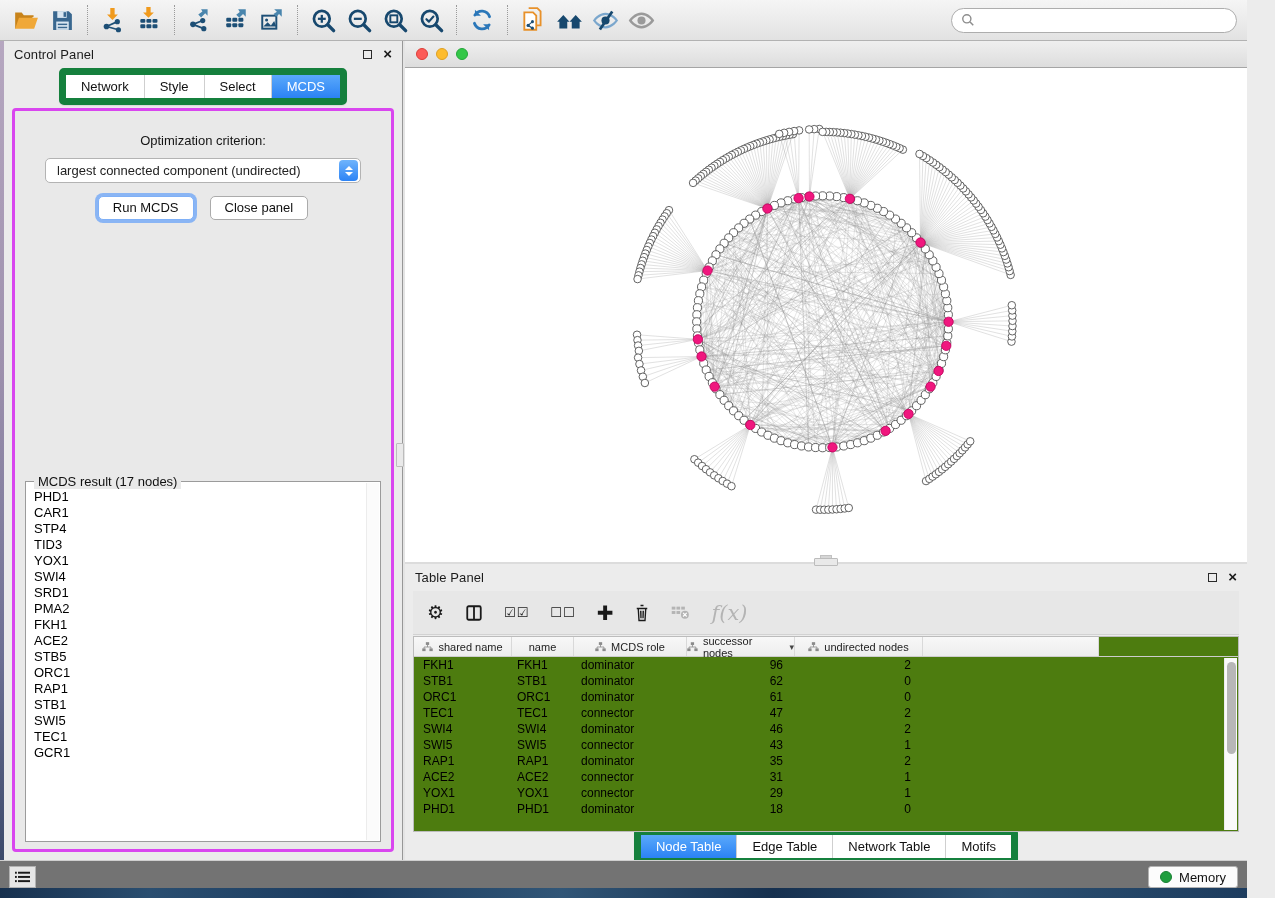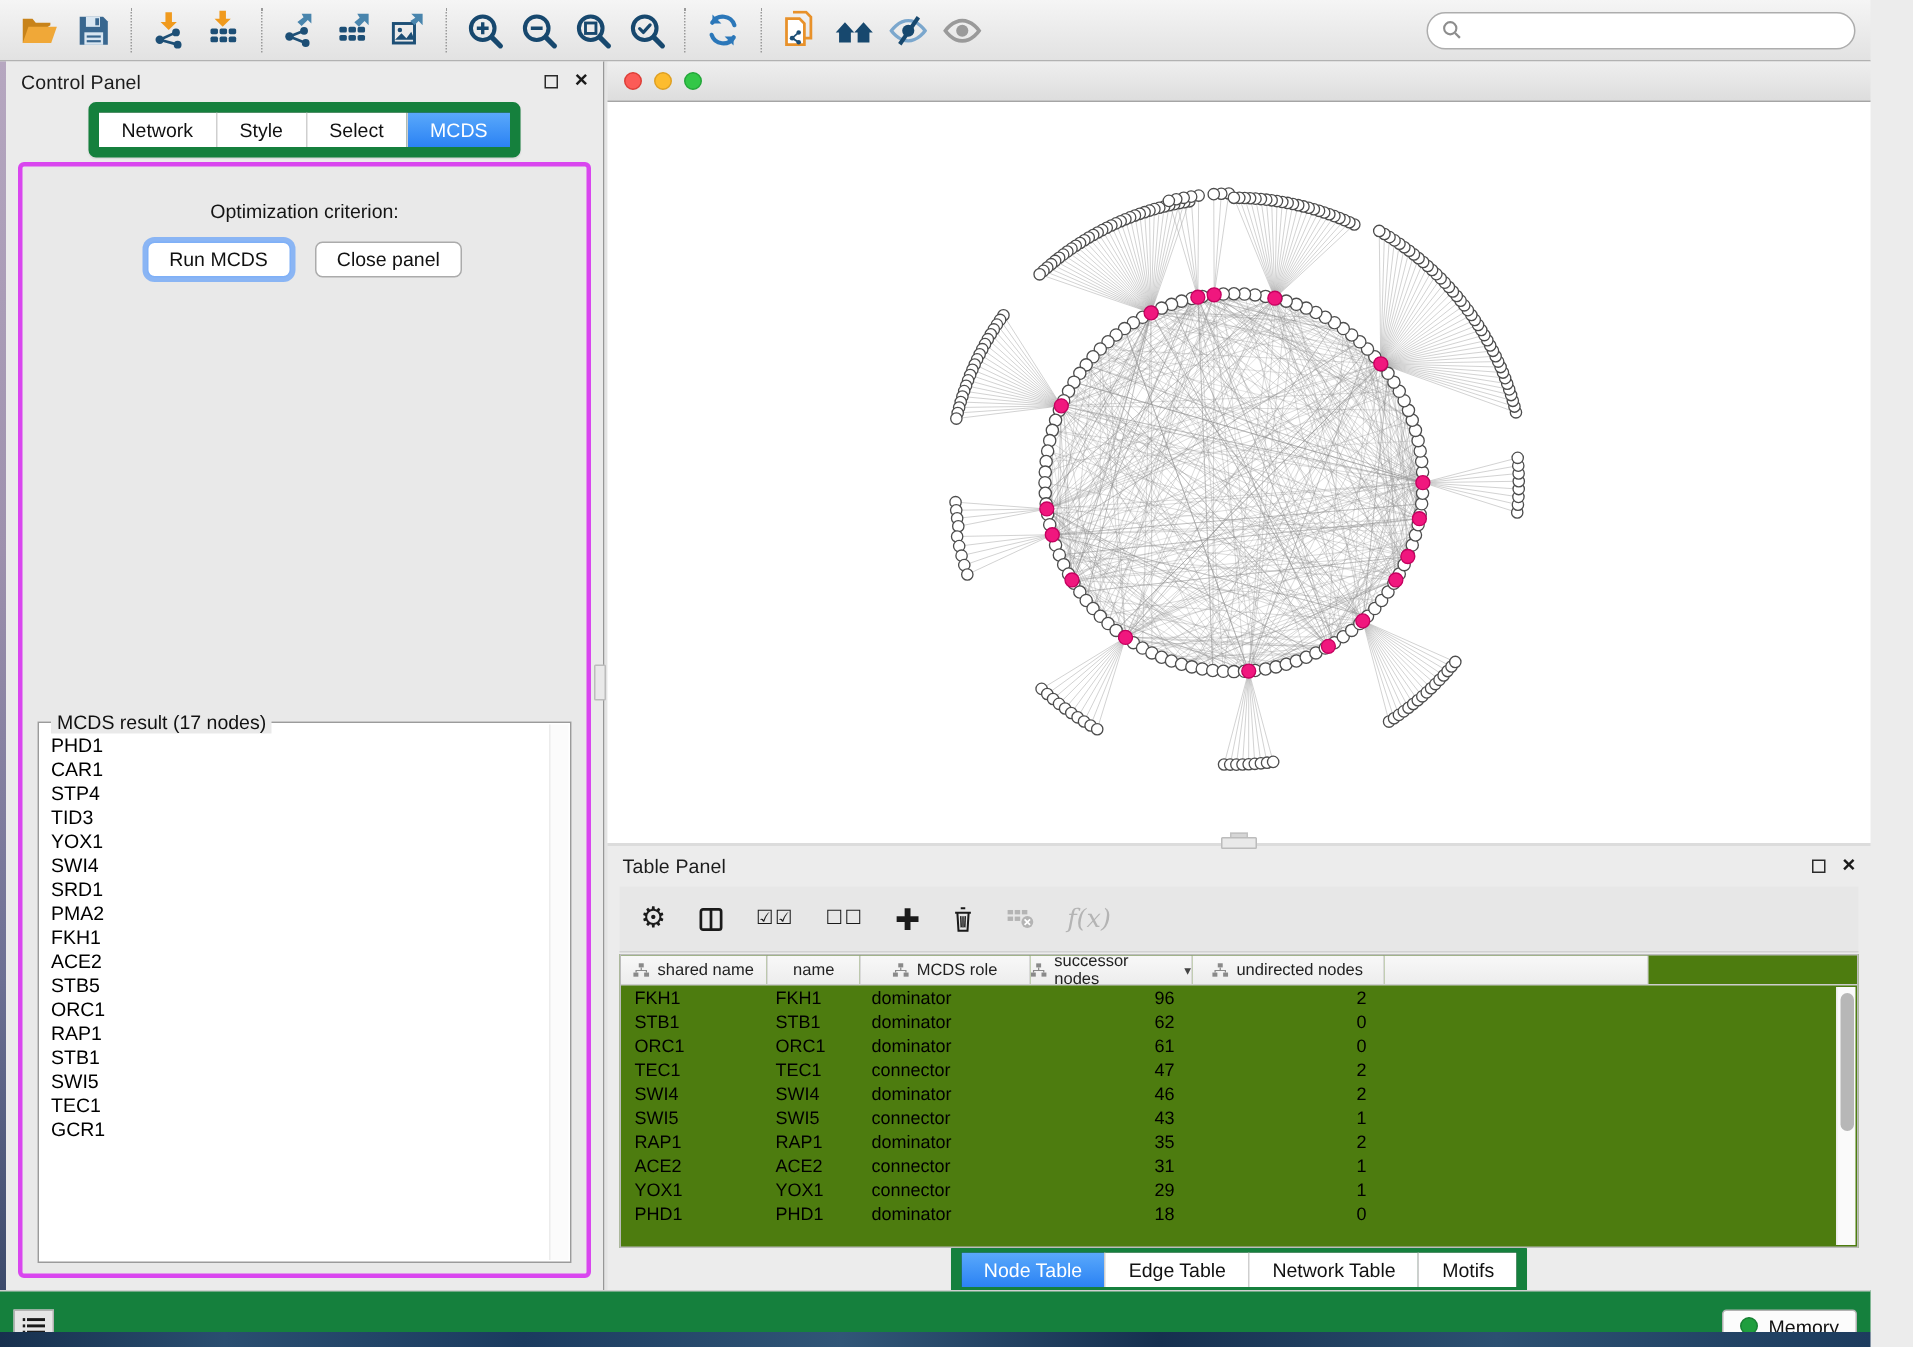--- a/index.html
+++ b/index.html
@@ -89,21 +89,21 @@
   
   .table-panel { flex:1; background:#ececec; display:flex; flex-direction:column; min-height:0; }
   .tp-toolbar { margin:1px 8px 0; height:44px; flex:0 0 44px; background:#e7e7e7; border-bottom:1px solid #d2d2d2;
                 display:flex; align-items:center; padding:0 14px; gap:21px; }
   .tp-icon { display:flex; align-items:center; justify-content:center; border:none; background:transparent;
              color:#1a1a1a; font-family:"DejaVu Sans",sans-serif; }
   .tp-icon.disabled { color:#b4b4b4; }
   .gear-glyph { font-size:19px; line-height:19px; }
   .chk-glyph { font-size:13px; letter-spacing:1px; }
   .plus-glyph { font-size:20px; font-weight:bold; line-height:18px; }
-  .fx-glyph { font-family:"DejaVu Serif",serif; font-style:italic; font-size:17px; color:#b4b4b4; }
+  .fx-glyph { font-family:"DejaVu Serif",serif; font-style:italic; font-size:21px; color:#b4b4b4; }
 
   .tp-table { margin:1px 8px 0; background:#4d7c0f; border:1px solid #bcbcbc; flex:1; position:relative;
               overflow:hidden; }
   .t-header { display:flex; height:20px; border-bottom:1px solid #cdcdcd; }
   .th { background:linear-gradient(#f8f8f8,#ededed); border-right:1px solid #d9d9d9; display:flex;
         align-items:center; justify-content:center; gap:5px; font-size:11px; color:#222; }
   .th:nth-child(1){ width:98px; } .th:nth-child(2){ width:62px; } .th:nth-child(3){ width:113px; }
   .th:nth-child(4){ width:108px; } .th:nth-child(5){ width:128px; }
   .th-fill { width:176px; background:linear-gradient(#f8f8f8,#ededed); border-right:1px solid #d9d9d9; }
   .th .shared-icon { display:none; }
@@ -115,22 +115,22 @@
   .td:nth-child(1){ width:98px; padding-left:9px; } .td:nth-child(2){ width:62px; padding-left:5px; }
   .td:nth-child(3){ width:113px; padding-left:7px; } .td:nth-child(4){ width:108px; text-align:right; padding-right:12px; }
   .td:nth-child(5){ width:128px; text-align:right; padding-right:12px; }
   .t-scrollbar { position:absolute; top:21px; bottom:1px; right:1px; width:13px; background:#fafafa;
                  border-left:1px solid #ececec; }
   .t-thumb { position:absolute; top:4px; left:2px; width:9px; height:92px; background:#b7b7b7; border-radius:5px; }
 
   .tp-tabs { height:28px; flex:0 0 28px; display:flex; align-items:center; justify-content:center; }
 
   
-  .status-bar { height:28px; flex:0 0 28px; background:#15803d; border-top:1px solid #cfcfcf; display:flex;
-                align-items:flex-start; padding:12px 9px; }
+  .status-bar { height:28px; flex:0 0 28px; background:#737373; border-top:1px solid #cfcfcf; display:flex;
+                align-items:flex-end; padding:0 9px; }
   .hamburger-btn { width:27px; height:22px; background:#e6e6e6; border:1px solid #b2b2b2; display:flex;
                    align-items:center; justify-content:center; }
   .memory-btn { margin-left:auto; height:22px; padding:0 11px; background:#fcfcfc; border:1px solid #b2b2b2;
                 border-radius:3px; display:flex; align-items:center; gap:7px; font-size:13px; color:#111; }
   .mem-dot { width:12px; height:12px; border-radius:50%; background:#1f9e3e; border:1px solid #188033; }
 
   .wallpaper { height:10px; flex:0 0 10px;
      background:linear-gradient(90deg,#17304e,#2a4e70 12%,#1b3b5f 28%,#315677 45%,#16304f 62%,#2c5071 80%,#1d3c5e); }
 
   svg .ico-stroke { fill:none; stroke-linecap:round; stroke-linejoin:round; }
@@ -327,20 +327,27 @@
             <button class="seg-item">Style</button>
 
             <button class="seg-item">Select</button>
 
             <button class="seg-item active">MCDS</button>
 
         </div>
       </div>
       <div class="cp-content">
         <div class="opt-label">Optimization criterion:</div>
+        <div class="dropdown">
+          <span class="dd-value">largest connected component (undirected)</span>
+          <span class="dd-stepper">
+              <i class="dd-up"></i>
+              <i class="dd-down"></i>
+            </span>
+        </div>
         <div class="cp-buttons">
           <button class="btn focus-ring">Run MCDS</button>
           <button class="btn">Close panel</button>
         </div>
         <div class="result-group">
           <span class="result-title">MCDS result (17 nodes)</span>
           <div class="result-list">
 
               <div class="result-item">PHD1</div>
 

